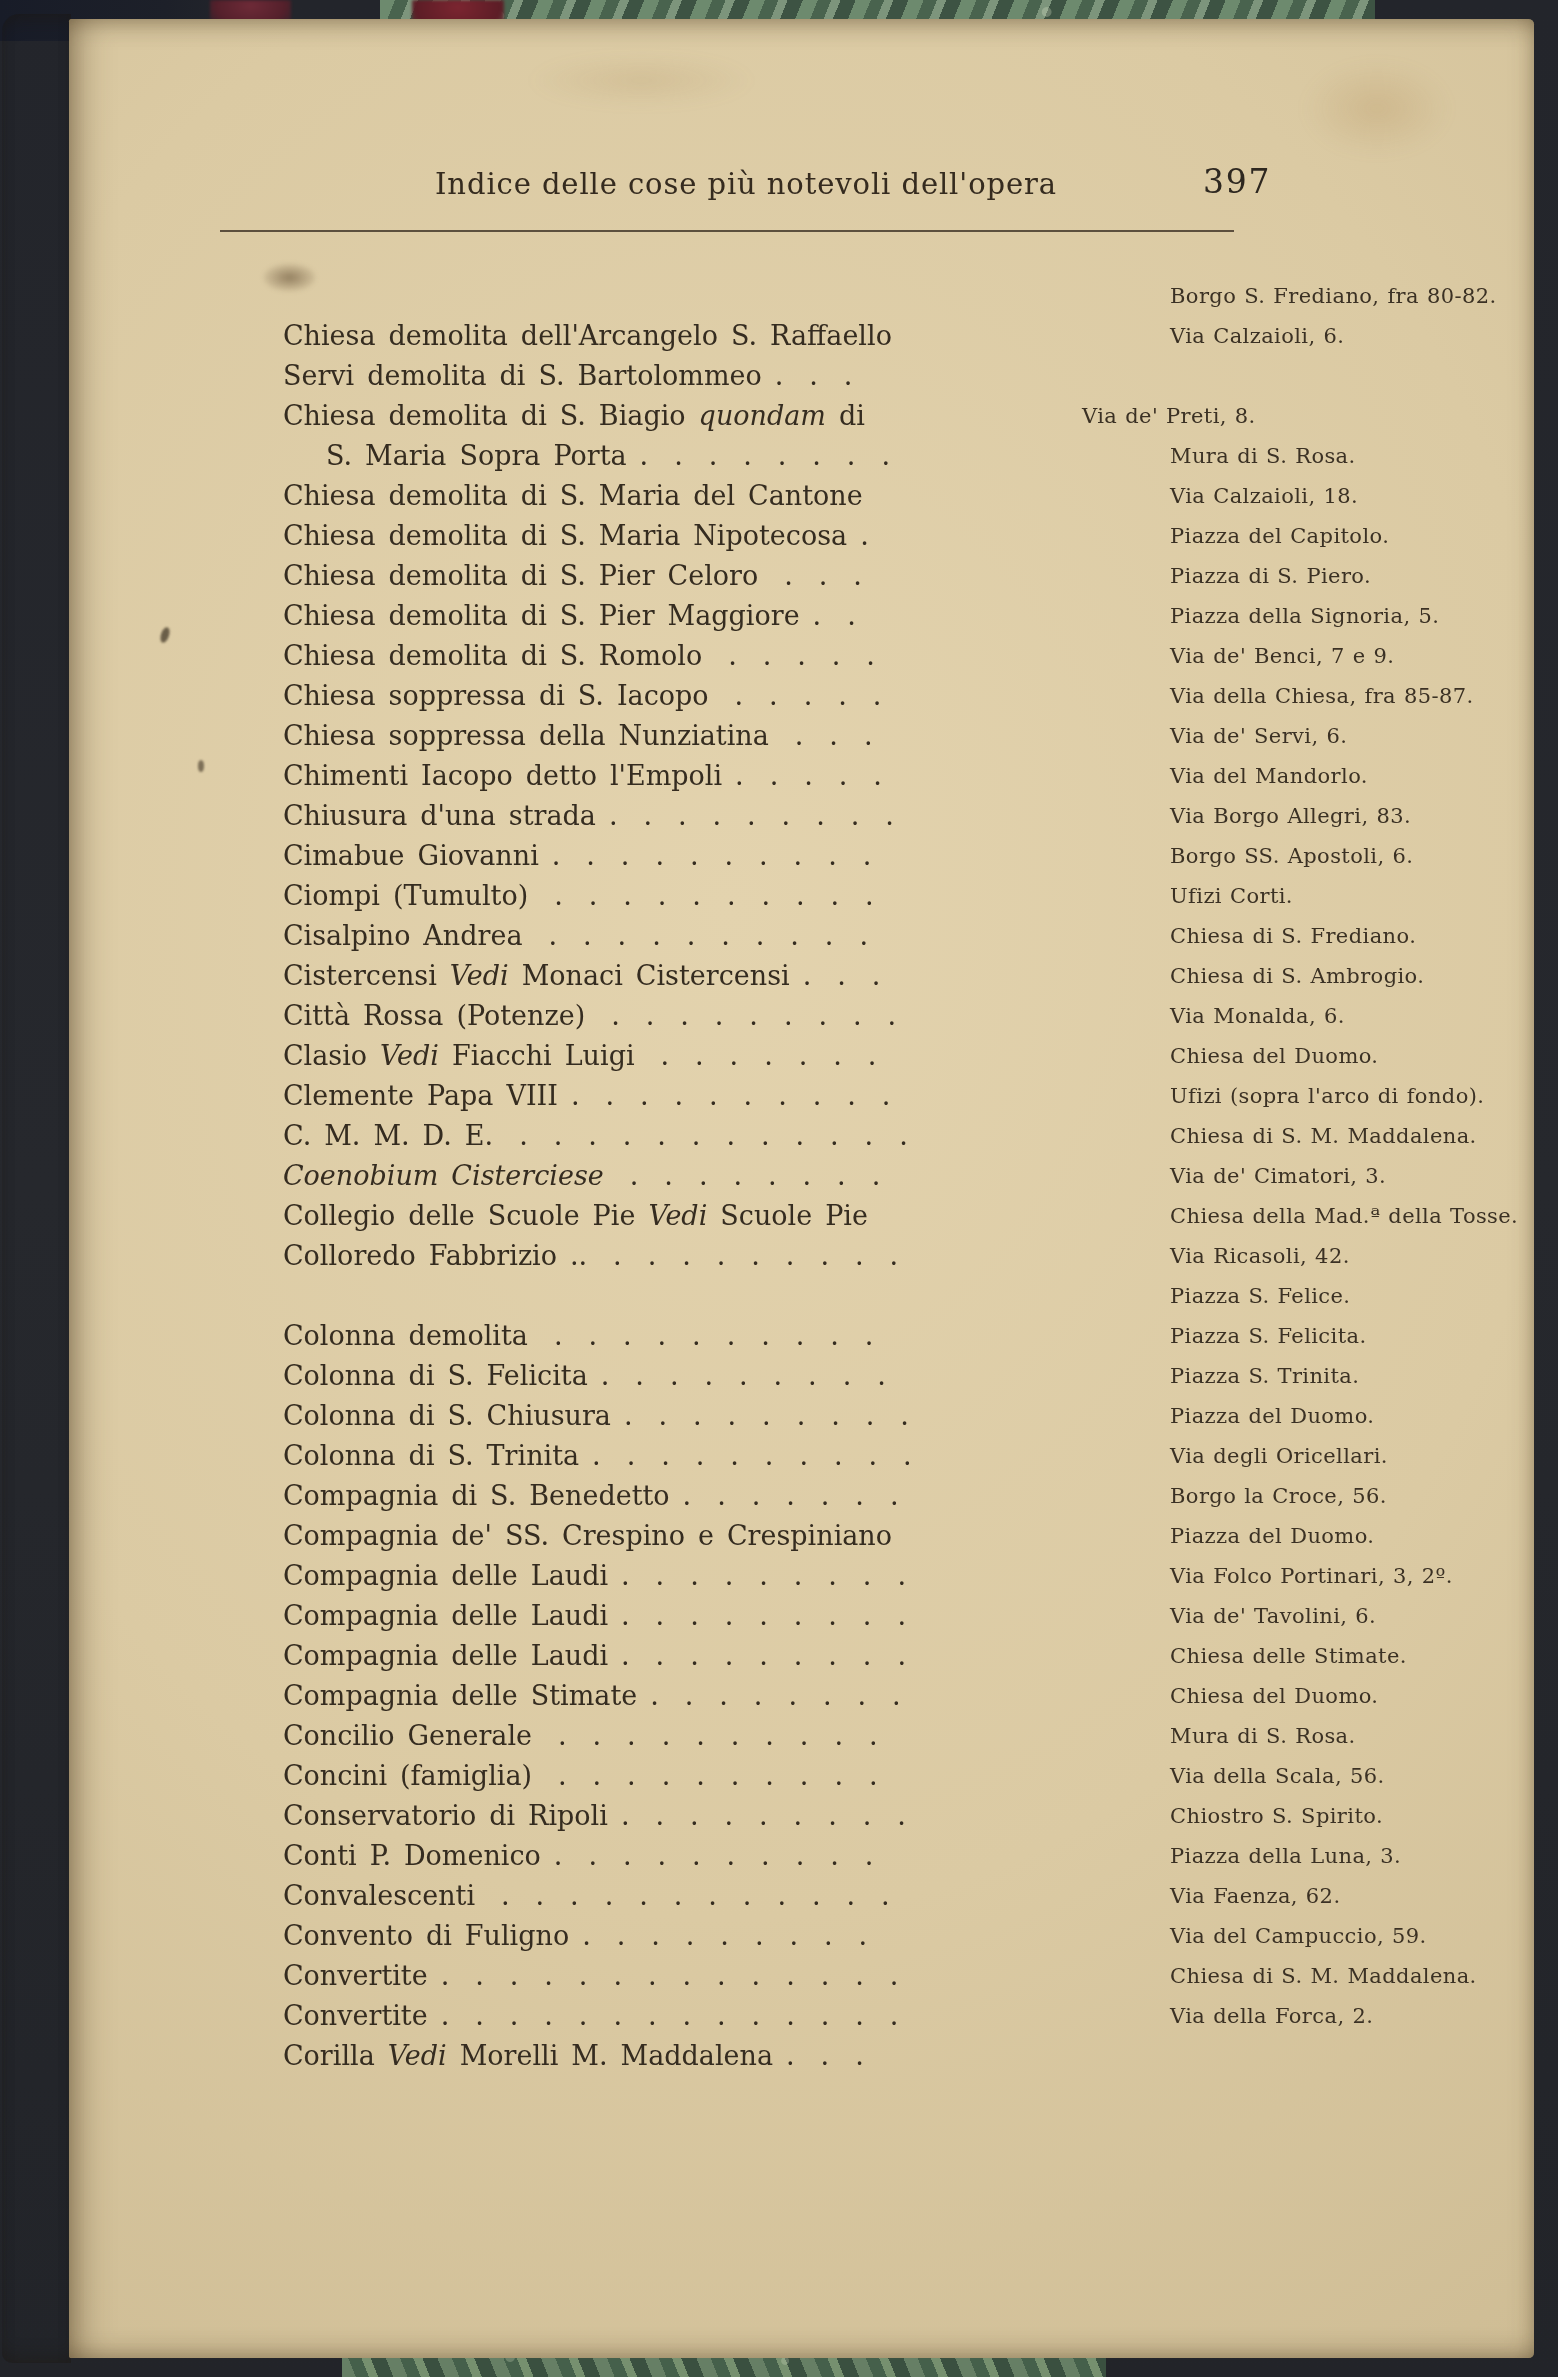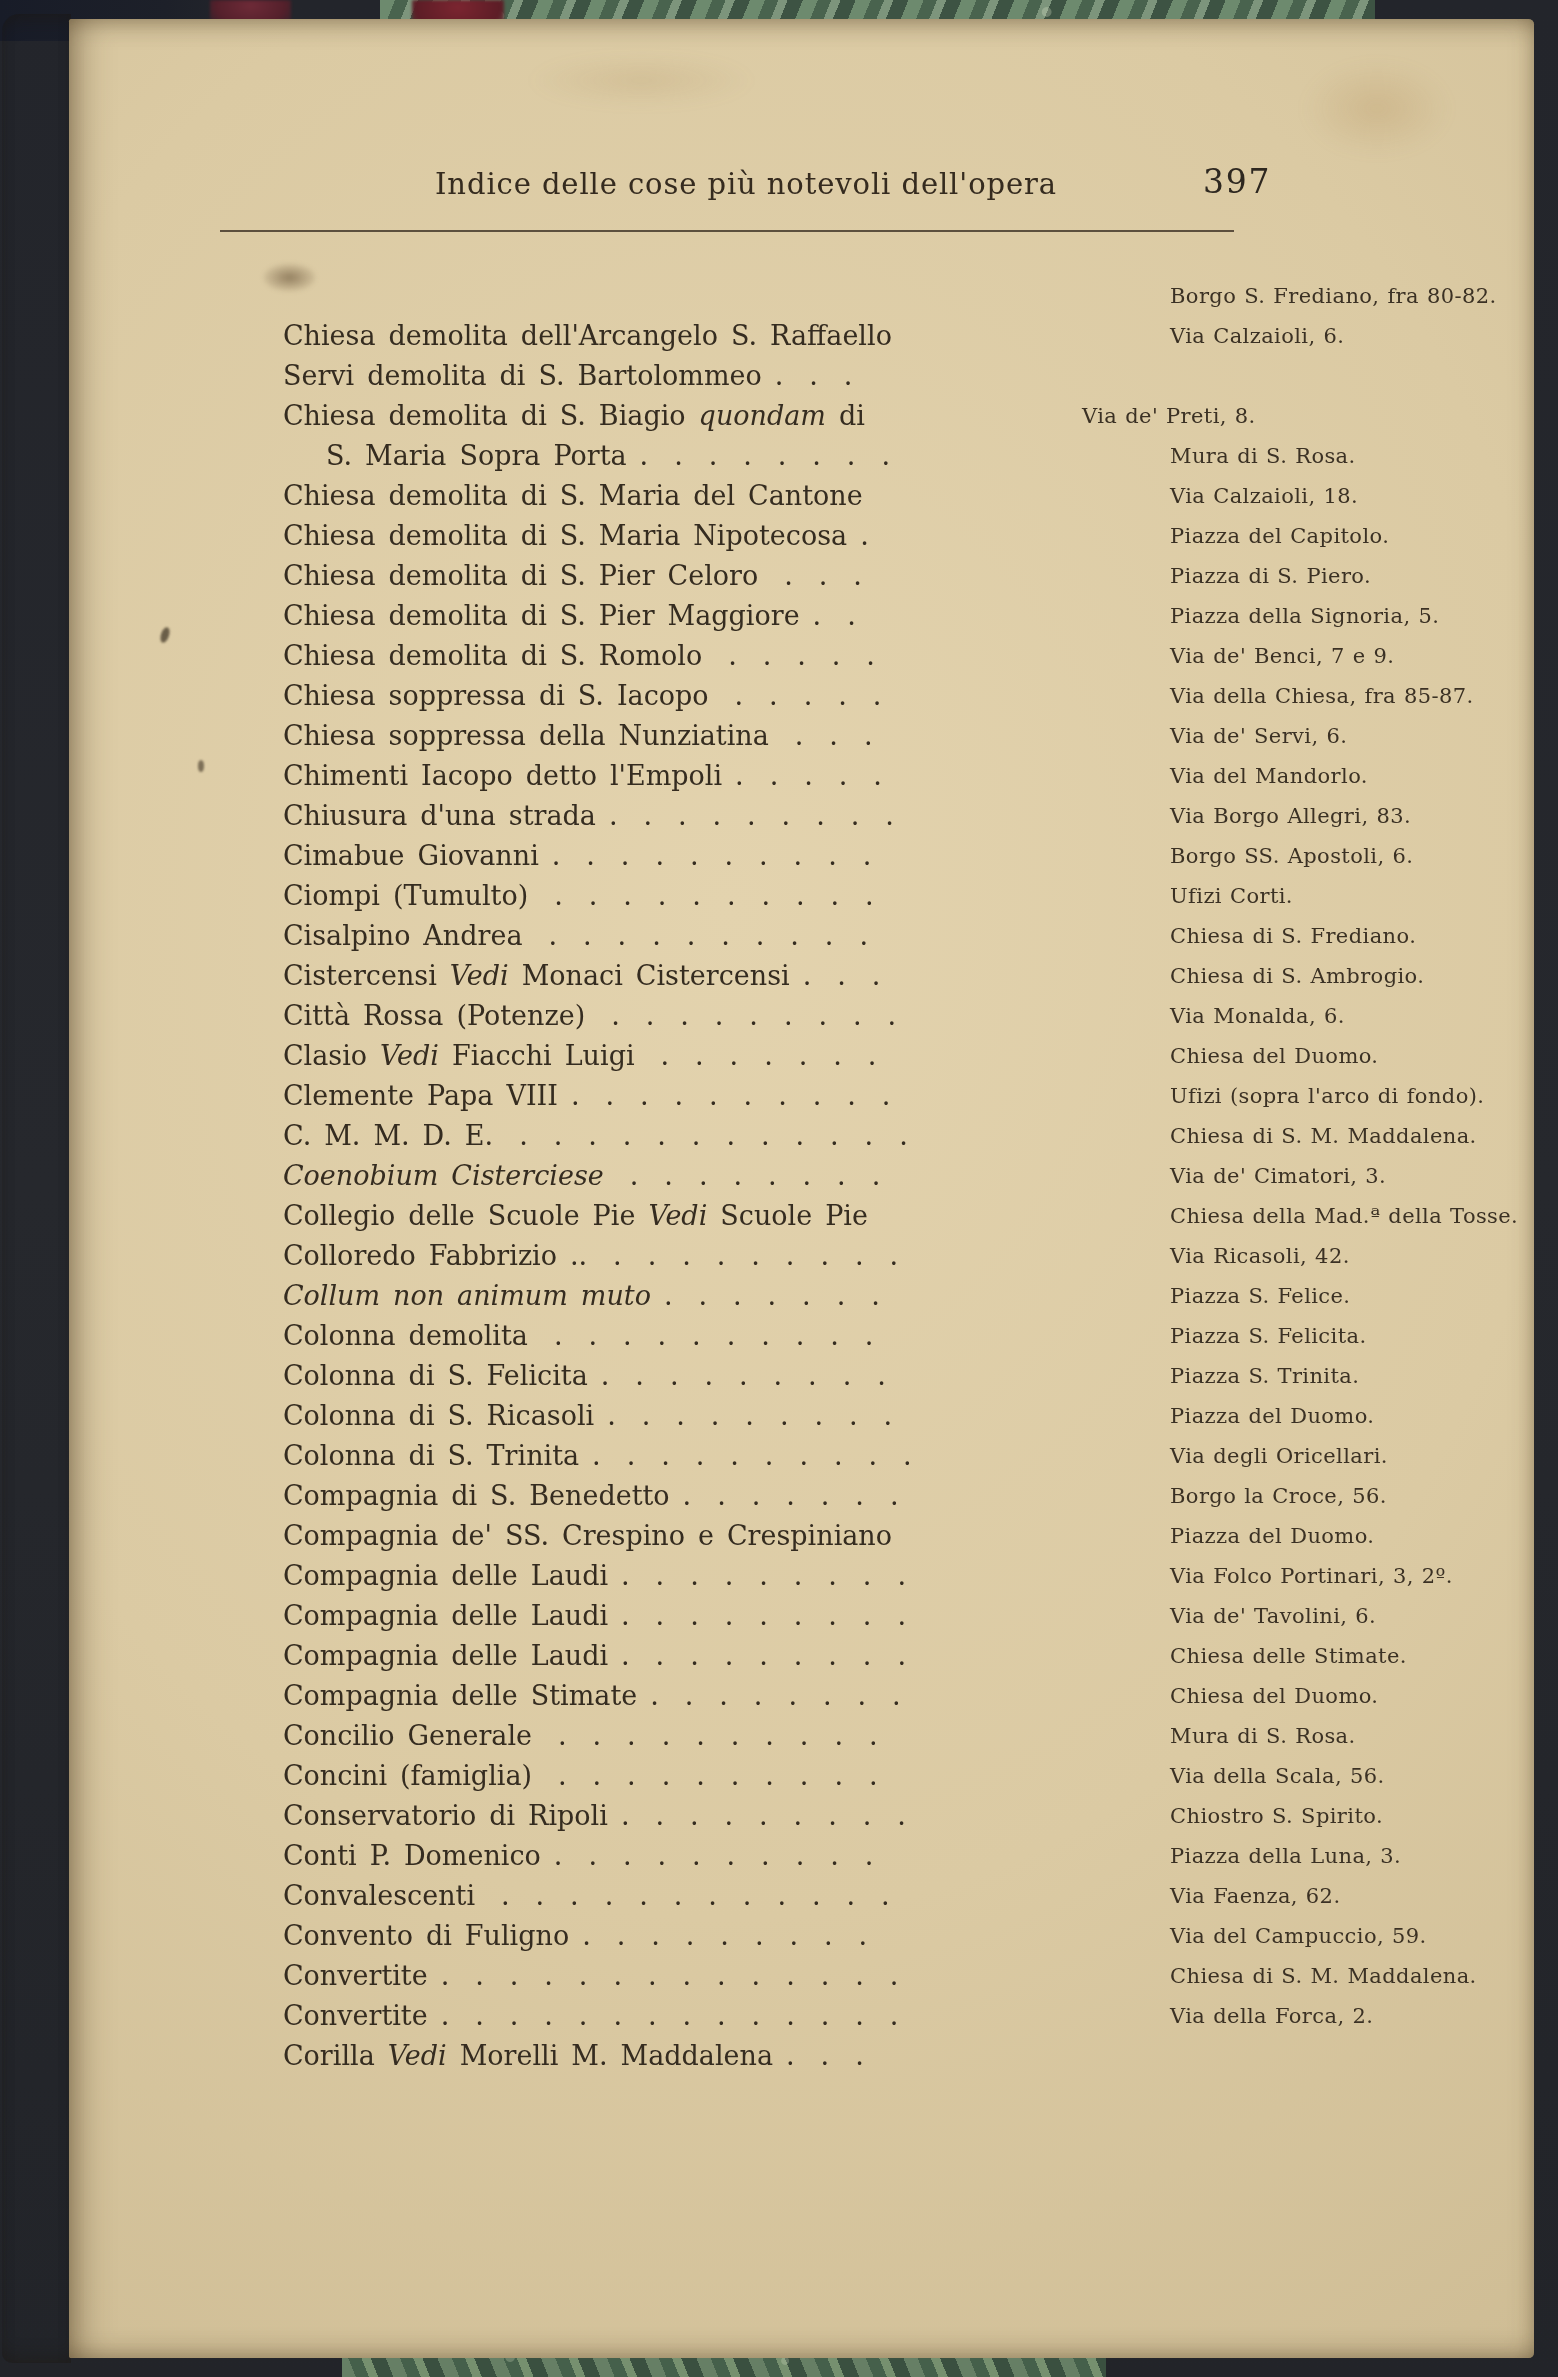--- a/index.html
+++ b/index.html
@@ -214,33 +214,32 @@
   </div>
         <div class="entry-row">
     <span class="entry-text">Collegio delle Scuole Pie <i>Vedi</i> Scuole Pie</span>
     <span class="entry-location">Via de' Cimatori, 3.</span>
   </div>
         <div class="entry-row">
     <span class="entry-text">Colloredo Fabbrizio ..  .  .  .  .  .  .  .  .  .</span>
     <span class="entry-location">Chiesa della Mad.ª della Tosse.</span>
   </div>
         <div class="entry-row">
-    <span class="entry-text"><i>Collum non animum muto</i> .  .  .  .  .  .  .</span>
     <span class="entry-location">Via Ricasoli, 42.</span>
   </div>
         <div class="entry-row">
     <span class="entry-text">Colonna demolita  .  .  .  .  .  .  .  .  .  .</span>
     <span class="entry-location">Piazza S. Felice.</span>
   </div>
         <div class="entry-row">
     <span class="entry-text">Colonna di S. Felicita .  .  .  .  .  .  .  .  .</span>
     <span class="entry-location">Piazza S. Felicita.</span>
   </div>
         <div class="entry-row">
-    <span class="entry-text">Colonna di S. Ricasoli .  .  .  .  .  .  .  .  .</span>
+    <span class="entry-text">Colonna di S. Chiusura .  .  .  .  .  .  .  .  .</span>
     <span class="entry-location">Piazza S. Trinita.</span>
   </div>
         <div class="entry-row">
     <span class="entry-text">Colonna di S. Trinita .  .  .  .  .  .  .  .  .  .</span>
     <span class="entry-location">Piazza del Duomo.</span>
   </div>
         <div class="entry-row">
     <span class="entry-text">Compagnia di S. Benedetto .  .  .  .  .  .  .</span>
     <span class="entry-location">Via degli Oricellari.</span>
   </div>

